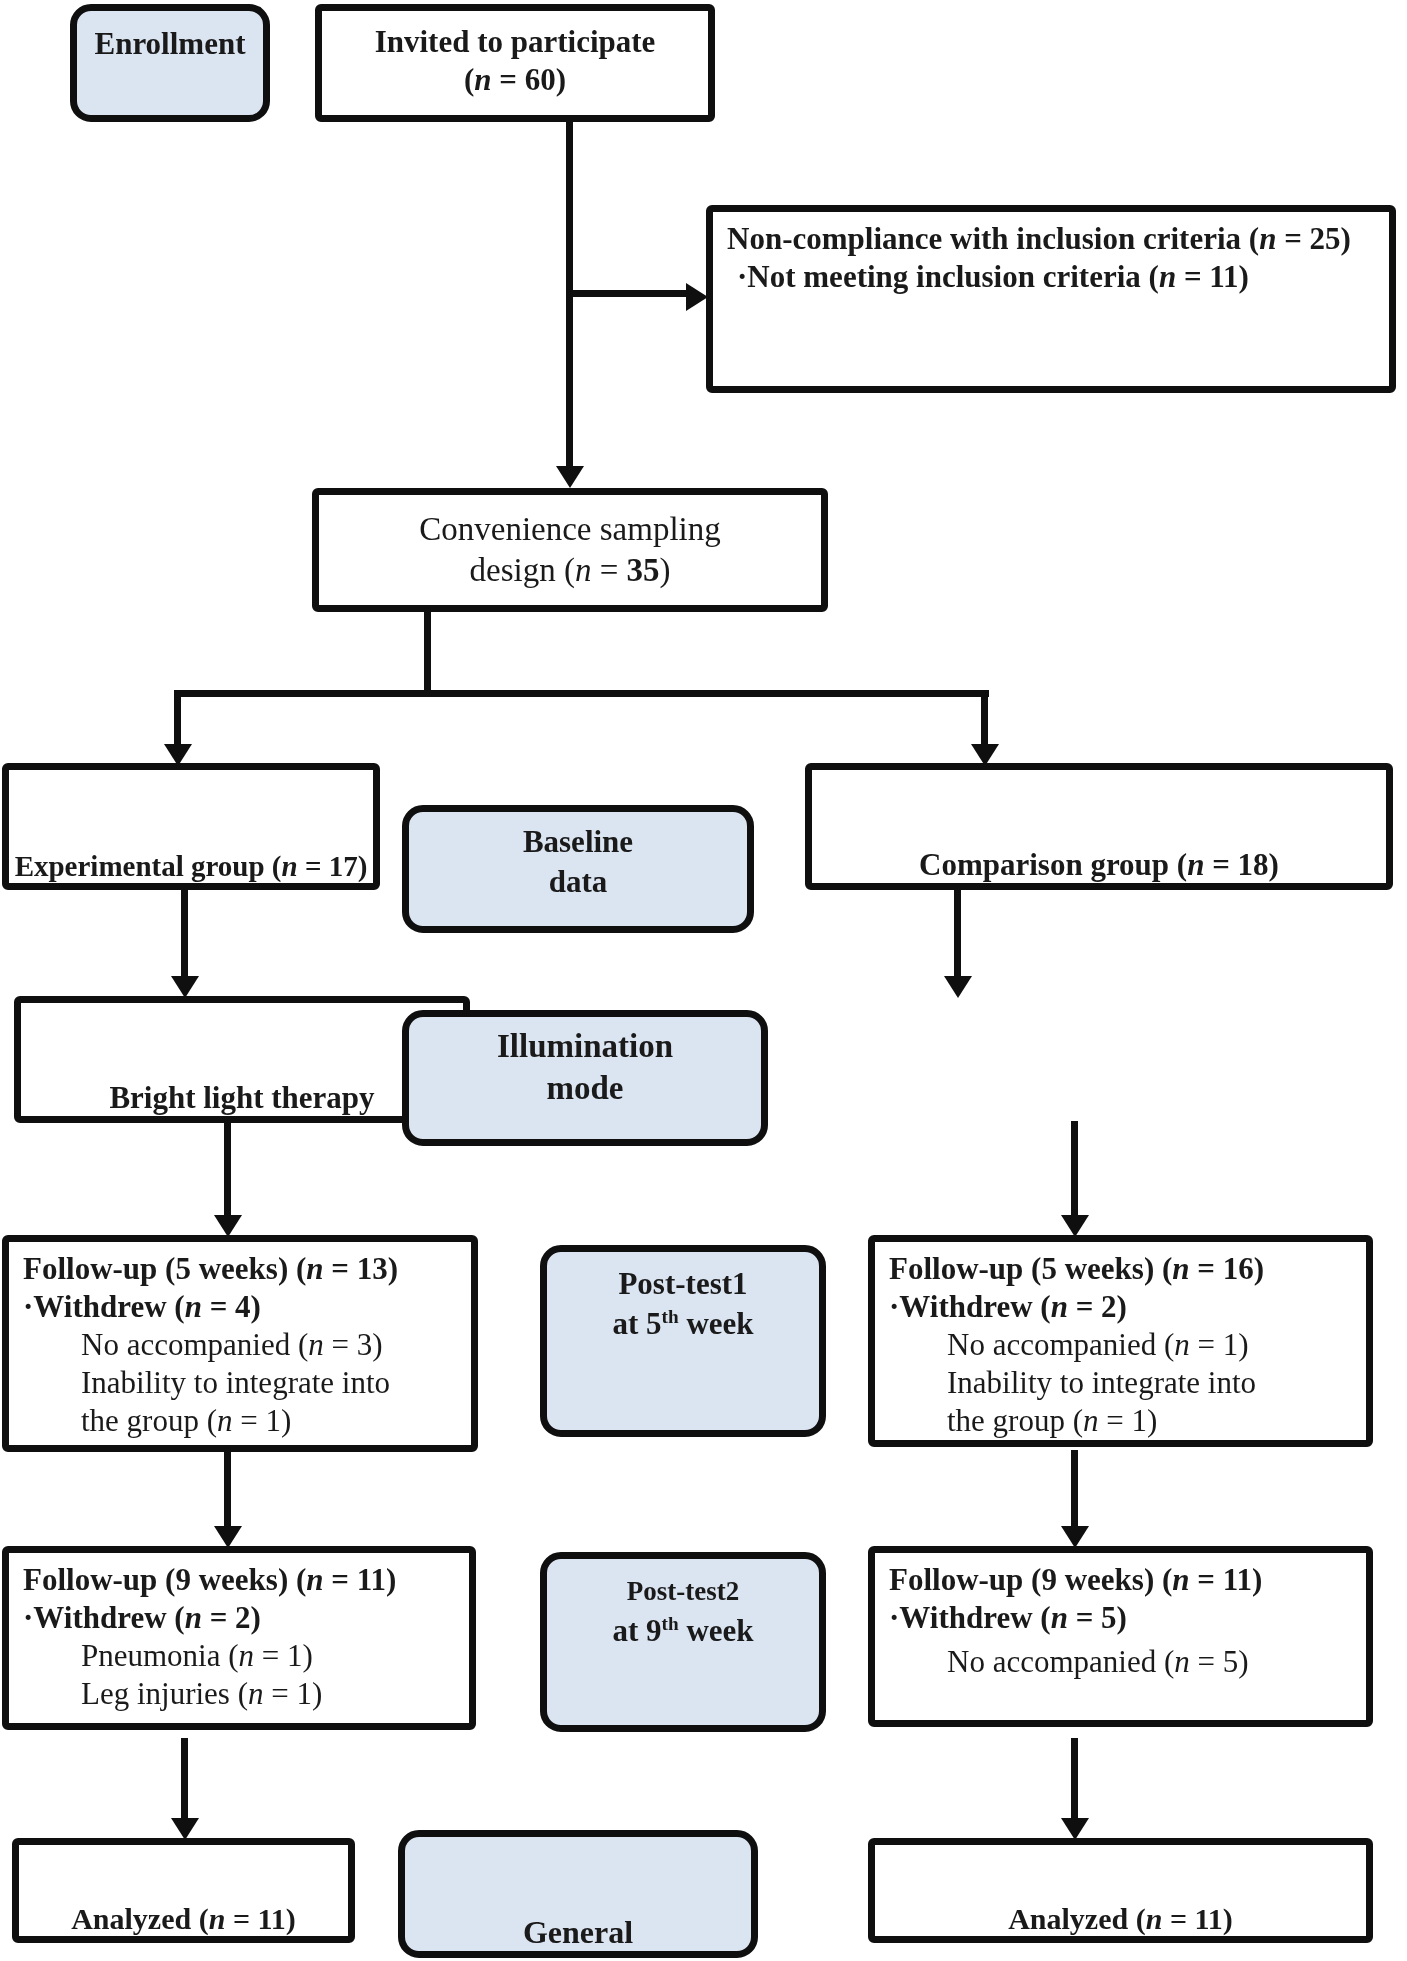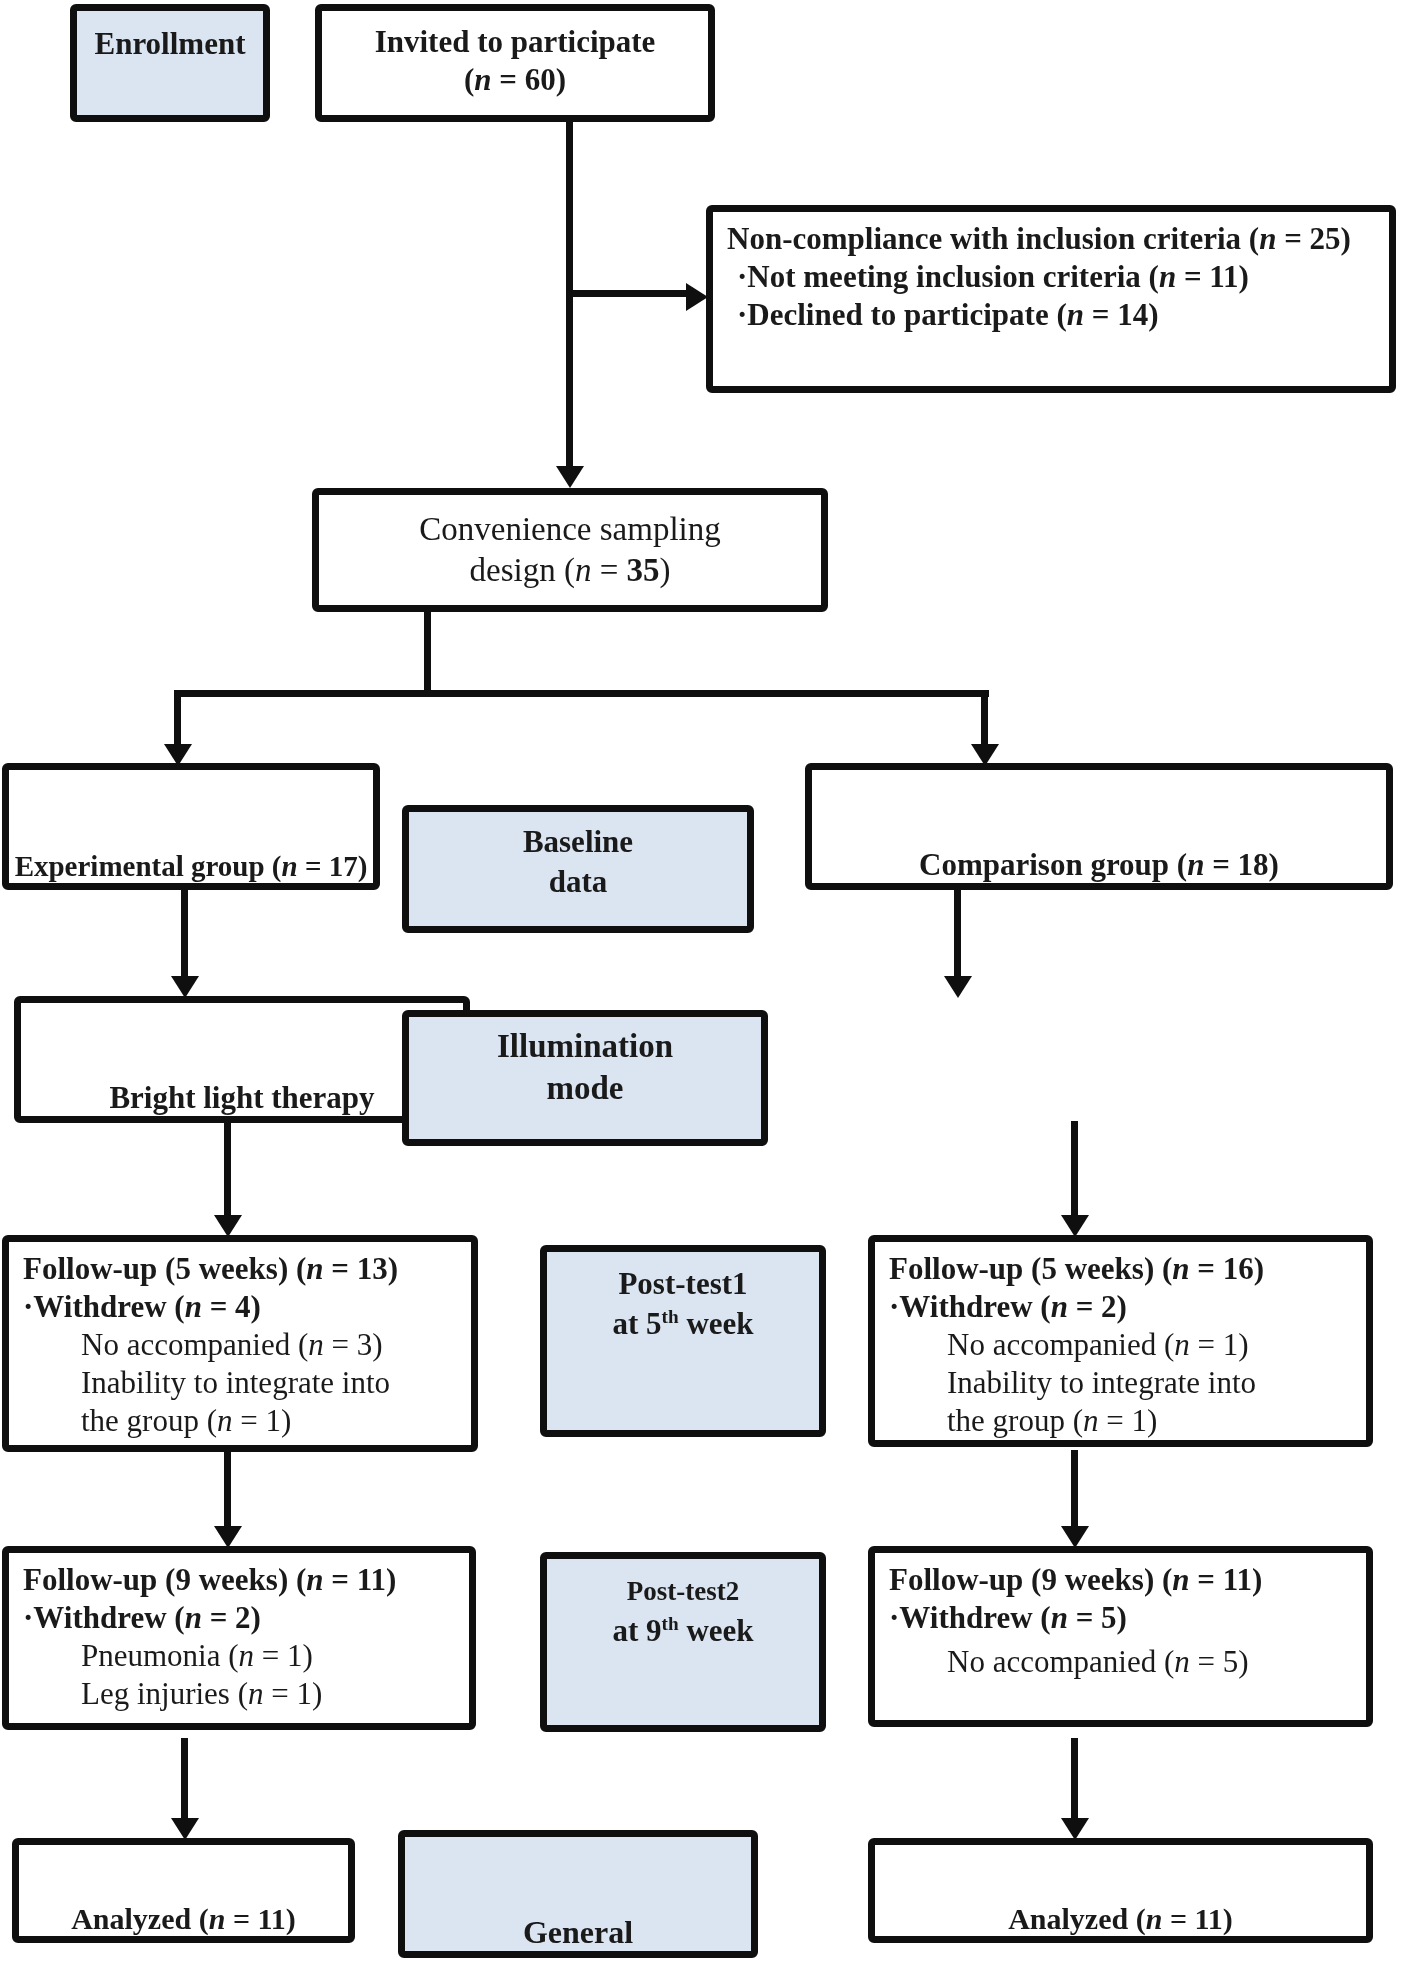--- a/index.html
+++ b/index.html
@@ -11,21 +11,21 @@
   html,body{margin:0;padding:0;background:var(--c-bg);}
   .canvas{
     position:relative;width:1407px;height:1961px;background:var(--c-bg);
     font-family:"Liberation Serif","DejaVu Serif",serif;color:var(--c-text);
     overflow:hidden;
   }
   .box{
     position:absolute;border:7px solid var(--c-line);background:var(--c-bg);
     box-sizing:border-box;border-radius:6px;
   }
-  .blue{background:var(--c-blue);}
+  .blue{background:var(--c-blue);border-radius:21px;}
   .center-v{display:flex;flex-direction:column;justify-content:flex-end;}
   .tc{text-align:center;}
   .b{font-weight:bold;}
   .line{line-height:38px;font-size:31px;}
   .big{font-size:31px;line-height:40px;}
   em{font-style:italic;}
   sup{font-size:0.62em;vertical-align:super;line-height:0;}
   .pad{padding:8px 14px;}
   .reason{padding-left:58px;font-weight:normal;}
   .bullet{padding-left:10px;}
@@ -55,21 +55,20 @@
 
   <div class="vline" style="left:566px;top:122px;height:346px;"></div>
   <div class="arr-down" style="left:556px;top:466px;"></div>
 
   <div class="hline" style="left:570px;top:290px;width:118px;"></div>
   <div class="arr-right" style="left:686px;top:283px;"></div>
 
   <div class="box pad" style="left:706px;top:205px;width:690px;height:188px;">
     <div class="line b rt">Non-compliance with inclusion criteria (<em>n</em> = 25)</div>
     <div class="line b bullet rt">·Not meeting inclusion criteria (<em>n</em> = 11)</div>
-    <div class="line b bullet rt">·Declined to participate (<em>n</em> = 14)</div>
   </div>
 
   <div class="box tc" style="left:312px;top:488px;width:516px;height:124px;padding-top:14px;">
     <div class="rt bold-nums" style="font-size:33px;line-height:41px;">Convenience sampling</div>
     <div class="rt bold-nums" style="font-size:33px;line-height:41px;">design (<em>n</em> = <b>35</b>)</div>
   </div>
 
   <div class="vline" style="left:424px;top:610px;height:84px;"></div>
   <div class="hline" style="left:174px;top:690px;width:815px;"></div>
   <div class="vline" style="left:174px;top:690px;height:56px;"></div>

